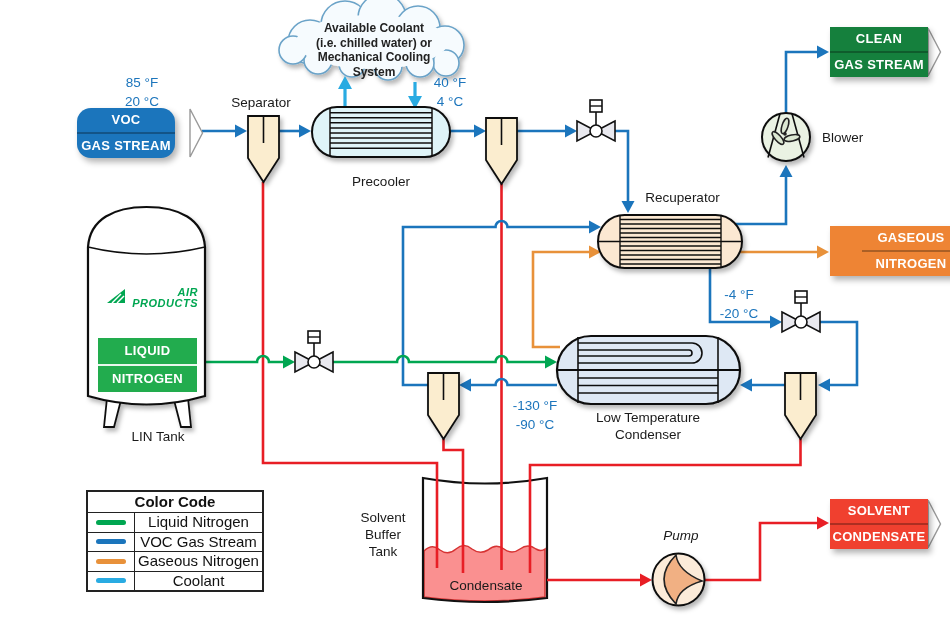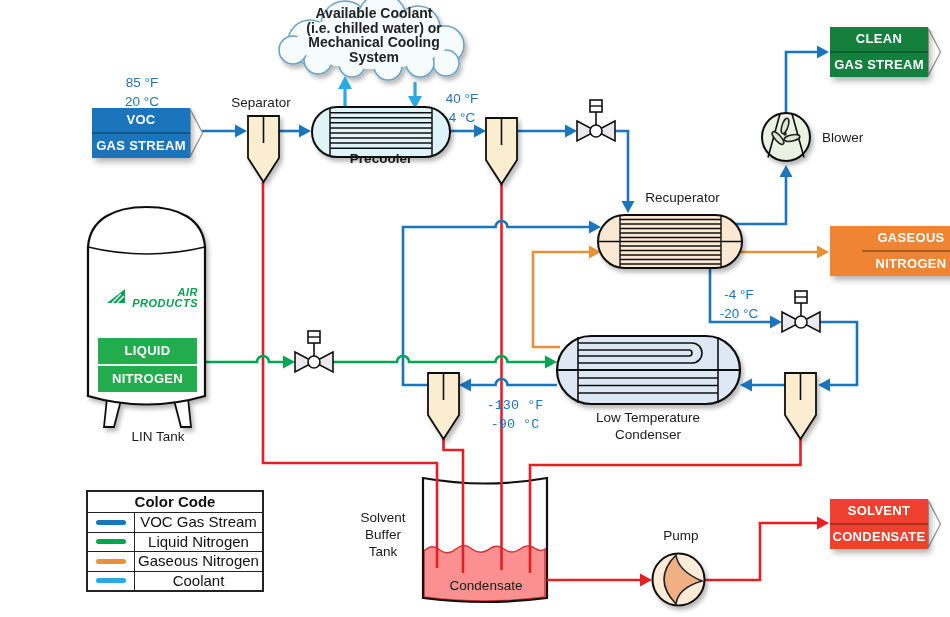--- a/index.html
+++ b/index.html
@@ -1,22 +1,22 @@
 <!DOCTYPE html>
 <html><head>
 <meta charset="utf-8">
 <style>
   html,body{margin:0;padding:0;background:#fff;}
   .stage{position:relative;width:950px;height:617px;background:#fff;overflow:hidden;
          font-family:"Liberation Sans",sans-serif;}
   .stage svg{position:absolute;left:0;top:0;}
   .lbl{position:absolute;font-size:13.5px;line-height:17px;color:#1a1a1a;text-align:center;}
   .temp{color:#1C75BC;font-weight:500;}
-  .cloud-text{position:absolute;left:295px;top:6px;width:158px;text-align:center;
-              font-size:14px;line-height:14.5px;font-weight:bold;color:#222;}
+  .cloud-text{position:absolute;left:295px;top:21px;width:158px;text-align:center;
+              font-size:12px;line-height:14.5px;font-weight:bold;color:#222;}
   
   .sbox{position:absolute;width:98px;height:50px;color:#fff;font-weight:bold;font-size:13px;
         text-align:center;box-shadow:3px 4px 6px rgba(0,0,0,0.3);}
   .srow{height:24px;line-height:24px;letter-spacing:.3px;}
   .sdiv{height:2px;background:rgba(0,0,0,0.28);}
   
   .legend{position:absolute;left:86px;top:478px;width:174px;background:#fff;
           border:2px solid #222;font-size:15px;color:#111;margin-top:12px;}
   .legend-title{height:20px;line-height:20px;text-align:center;font-weight:bold;
                 border-bottom:1.5px solid #222;}
@@ -259,21 +259,21 @@
   </g>
 
   <g fill="#fff" stroke="#999" stroke-width="1.4">
     <polygon points="190,109 202.5,133 190,157"></polygon>
     <polygon points="928,28 940.5,52 928,76"></polygon>
     <polygon points="928,227 940.5,251 928,275"></polygon>
     <polygon points="928,500 940.5,524 928,548"></polygon>
   </g>
 </svg>
 
-<div class="sbox" style="left: 92px; top: 108px; background: rgb(27, 117, 188);" title="VOC">
+<div class="sbox" style="left: 77px; top: 108px; background: rgb(27, 117, 188); border-radius: 14px;" title="VOC">
   <div class="srow">VOC</div>
   <div class="sdiv"></div>
   <div class="srow">GAS STREAM</div>
 </div>
 <div class="sbox" style="left: 830px; top: 27px; background: #15803d;">
   <div class="srow">CLEAN</div>
   <div class="sdiv"></div>
   <div class="srow">GAS STREAM</div>
 </div>
 <div class="sbox" style="left: 830px; top: 226px; background: rgb(238, 132, 52); padding-left: 32px;">
@@ -290,49 +290,49 @@
 <div class="cloud-text">
   <div>Available Coolant</div>
   <div>(i.e. chilled water) or</div>
   <div>Mechanical Cooling System</div>
 </div>
 
 <div class="lbl temp" style="left:107px;top:73px;width:70px;line-height:19px;">
   <div>85 °F</div>
   <div>20 °C</div>
 </div>
-<div class="lbl temp" style="left:432px;top:73px;width:60px;line-height:19px;margin-top:16px;">
+<div class="lbl temp" style="left:420px;top:73px;width:60px;line-height:19px;">
   <div>40 °F</div>
   <div>4 °C</div>
 </div>
 <div class="lbl temp" style="left:703px;top:285px;width:72px;line-height:19px;">
   <div>-4 °F</div>
   <div>-20 °C</div>
 </div>
-<div class="lbl temp" style="left:479px;top:396px;width:72px;line-height:19px;font-family:Liberation Mono, monospace;">
+<div class="lbl temp" style="left:499px;top:396px;width:72px;line-height:19px;">
   <div>-130 °F</div>
   <div>-90 °C</div>
 </div>
 
 <div class="lbl" style="left:216px;top:94px;width:90px;">Separator</div>
-<div class="lbl" style="left:336px;top:150px;width:90px;font-weight:bold;">Precooler</div>
+<div class="lbl" style="left:336px;top:173px;width:90px;">Precooler</div>
 <div class="lbl" style="left:635px;top:189px;width:95px;">Recuperator</div>
 <div class="lbl" style="left:822px;top:129px;width:54px;text-align:left;">Blower</div>
 <div class="lbl" style="left:583px;top:409px;width:130px;">
   <div>Low Temperature</div>
   <div>Condenser</div>
 </div>
 <div class="lbl" style="left:113px;top:428px;width:90px;">LIN Tank</div>
 <div class="lbl" style="left:347px;top:509px;width:72px;">
   <div>Solvent</div>
   <div>Buffer</div>
   <div>Tank</div>
 </div>
 <div class="lbl" style="left:436px;top:577px;width:100px;">Condensate</div>
-<div class="lbl" style="left:651px;top:527px;width:60px;">Pump</div>
+<div class="lbl" style="left:651px;top:527px;width:60px;font-style:italic;">Pump</div>
 
 <div class="ap-logo">
   <div class="ap-text">
     <div>AIR</div>
     <div>PRODUCTS</div>
   </div>
   <svg width="22" height="18" style="margin-left:3px;">
     <polygon points="2,16 20,16 20,2" fill="#00A651"></polygon>
     <line x1="7" y1="16" x2="16" y2="7" stroke="#fff" stroke-width="1.5"></line>
     <line x1="12" y1="16" x2="19" y2="9" stroke="#fff" stroke-width="1.5"></line>
@@ -341,29 +341,29 @@
 <div class="lin-box" style="background: rgb(34, 172, 78);">
   <div class="lin-row">LIQUID</div>
   <div class="lin-div"></div>
   <div class="lin-row">NITROGEN</div>
 </div>
 
 <div class="legend">
   <div class="legend-title">Color Code</div>
   <div class="lrow">
     <div class="lswatch">
+          <span class="lbar" style="background: rgb(0, 166, 81);"></span>
+        </div>
+    <div class="llabel">Liquid Nitrogen</div>
+  </div>
+  <div class="lrow">
+    <div class="lswatch">
           <span class="lbar" style="background: rgb(27, 117, 188);"></span>
         </div>
     <div class="llabel">VOC Gas Stream</div>
-  </div>
-  <div class="lrow">
-    <div class="lswatch">
-          <span class="lbar" style="background: rgb(0, 166, 81);"></span>
-        </div>
-    <div class="llabel">Liquid Nitrogen</div>
   </div>
   <div class="lrow">
     <div class="lswatch">
           <span class="lbar" style="background: rgb(232, 145, 58);"></span>
         </div>
     <div class="llabel">Gaseous Nitrogen</div>
   </div>
   <div class="lrow">
     <div class="lswatch">
           <span class="lbar" style="background: rgb(41, 171, 226);"></span>

